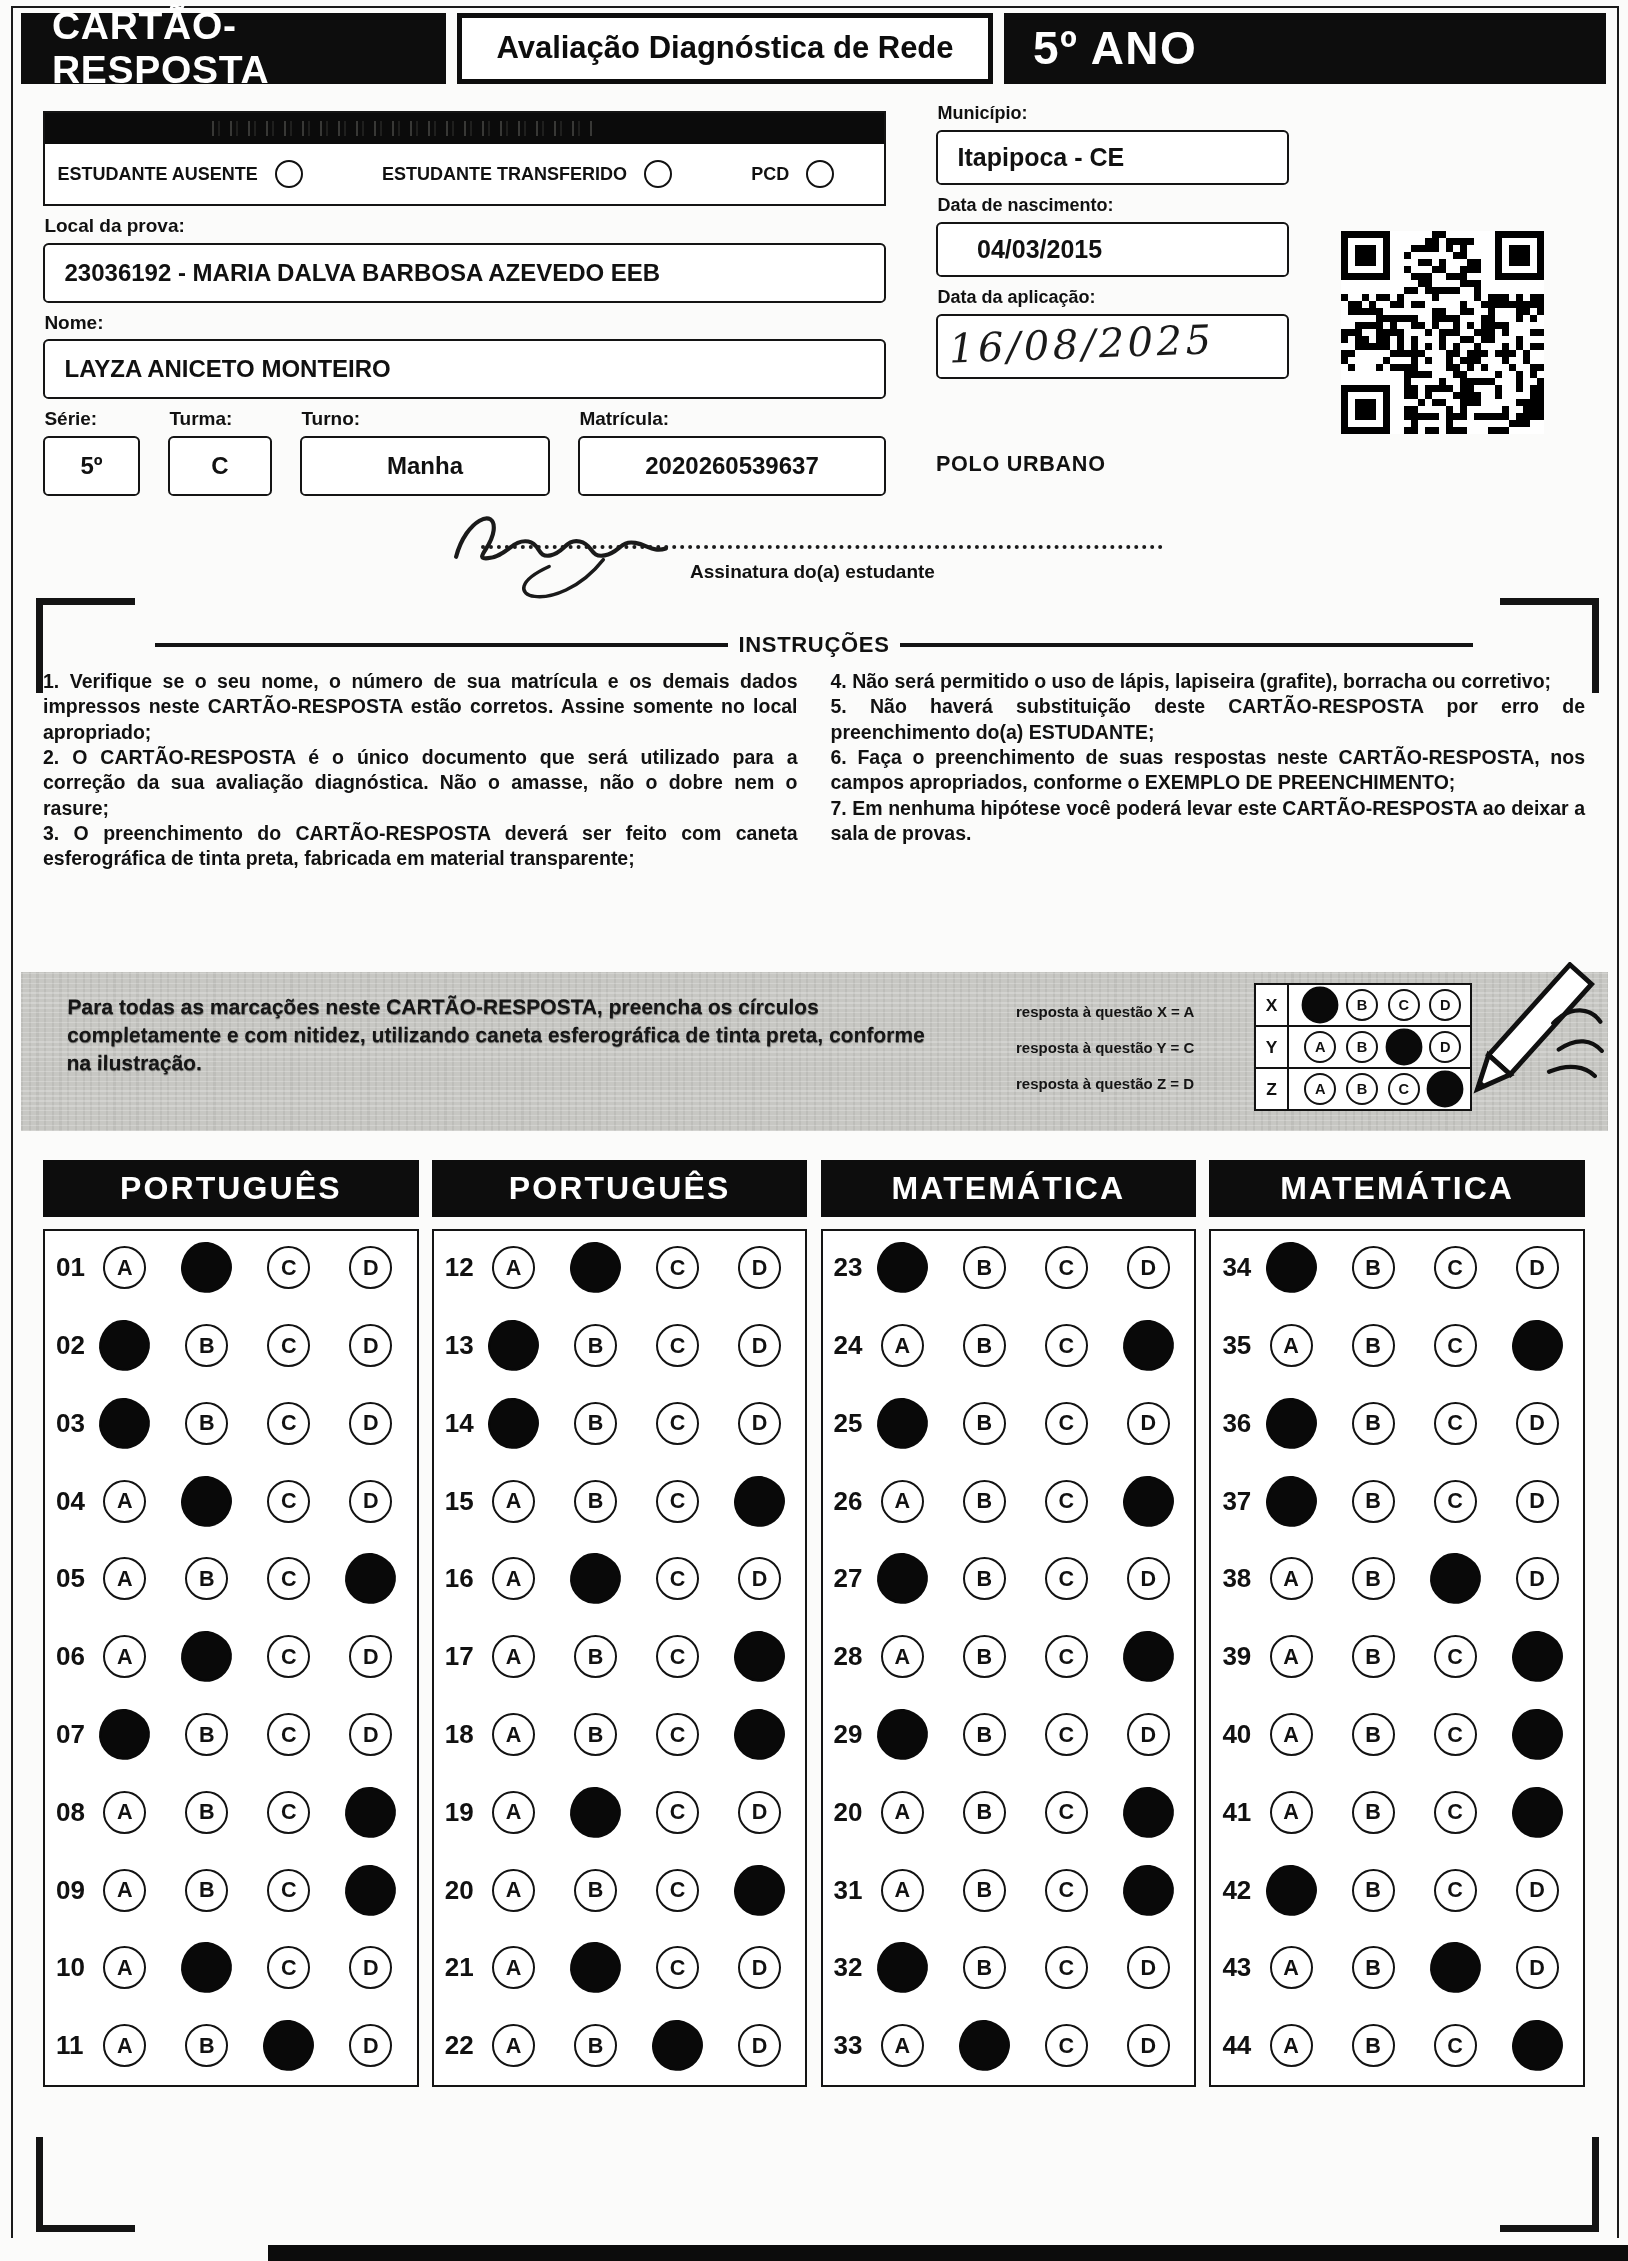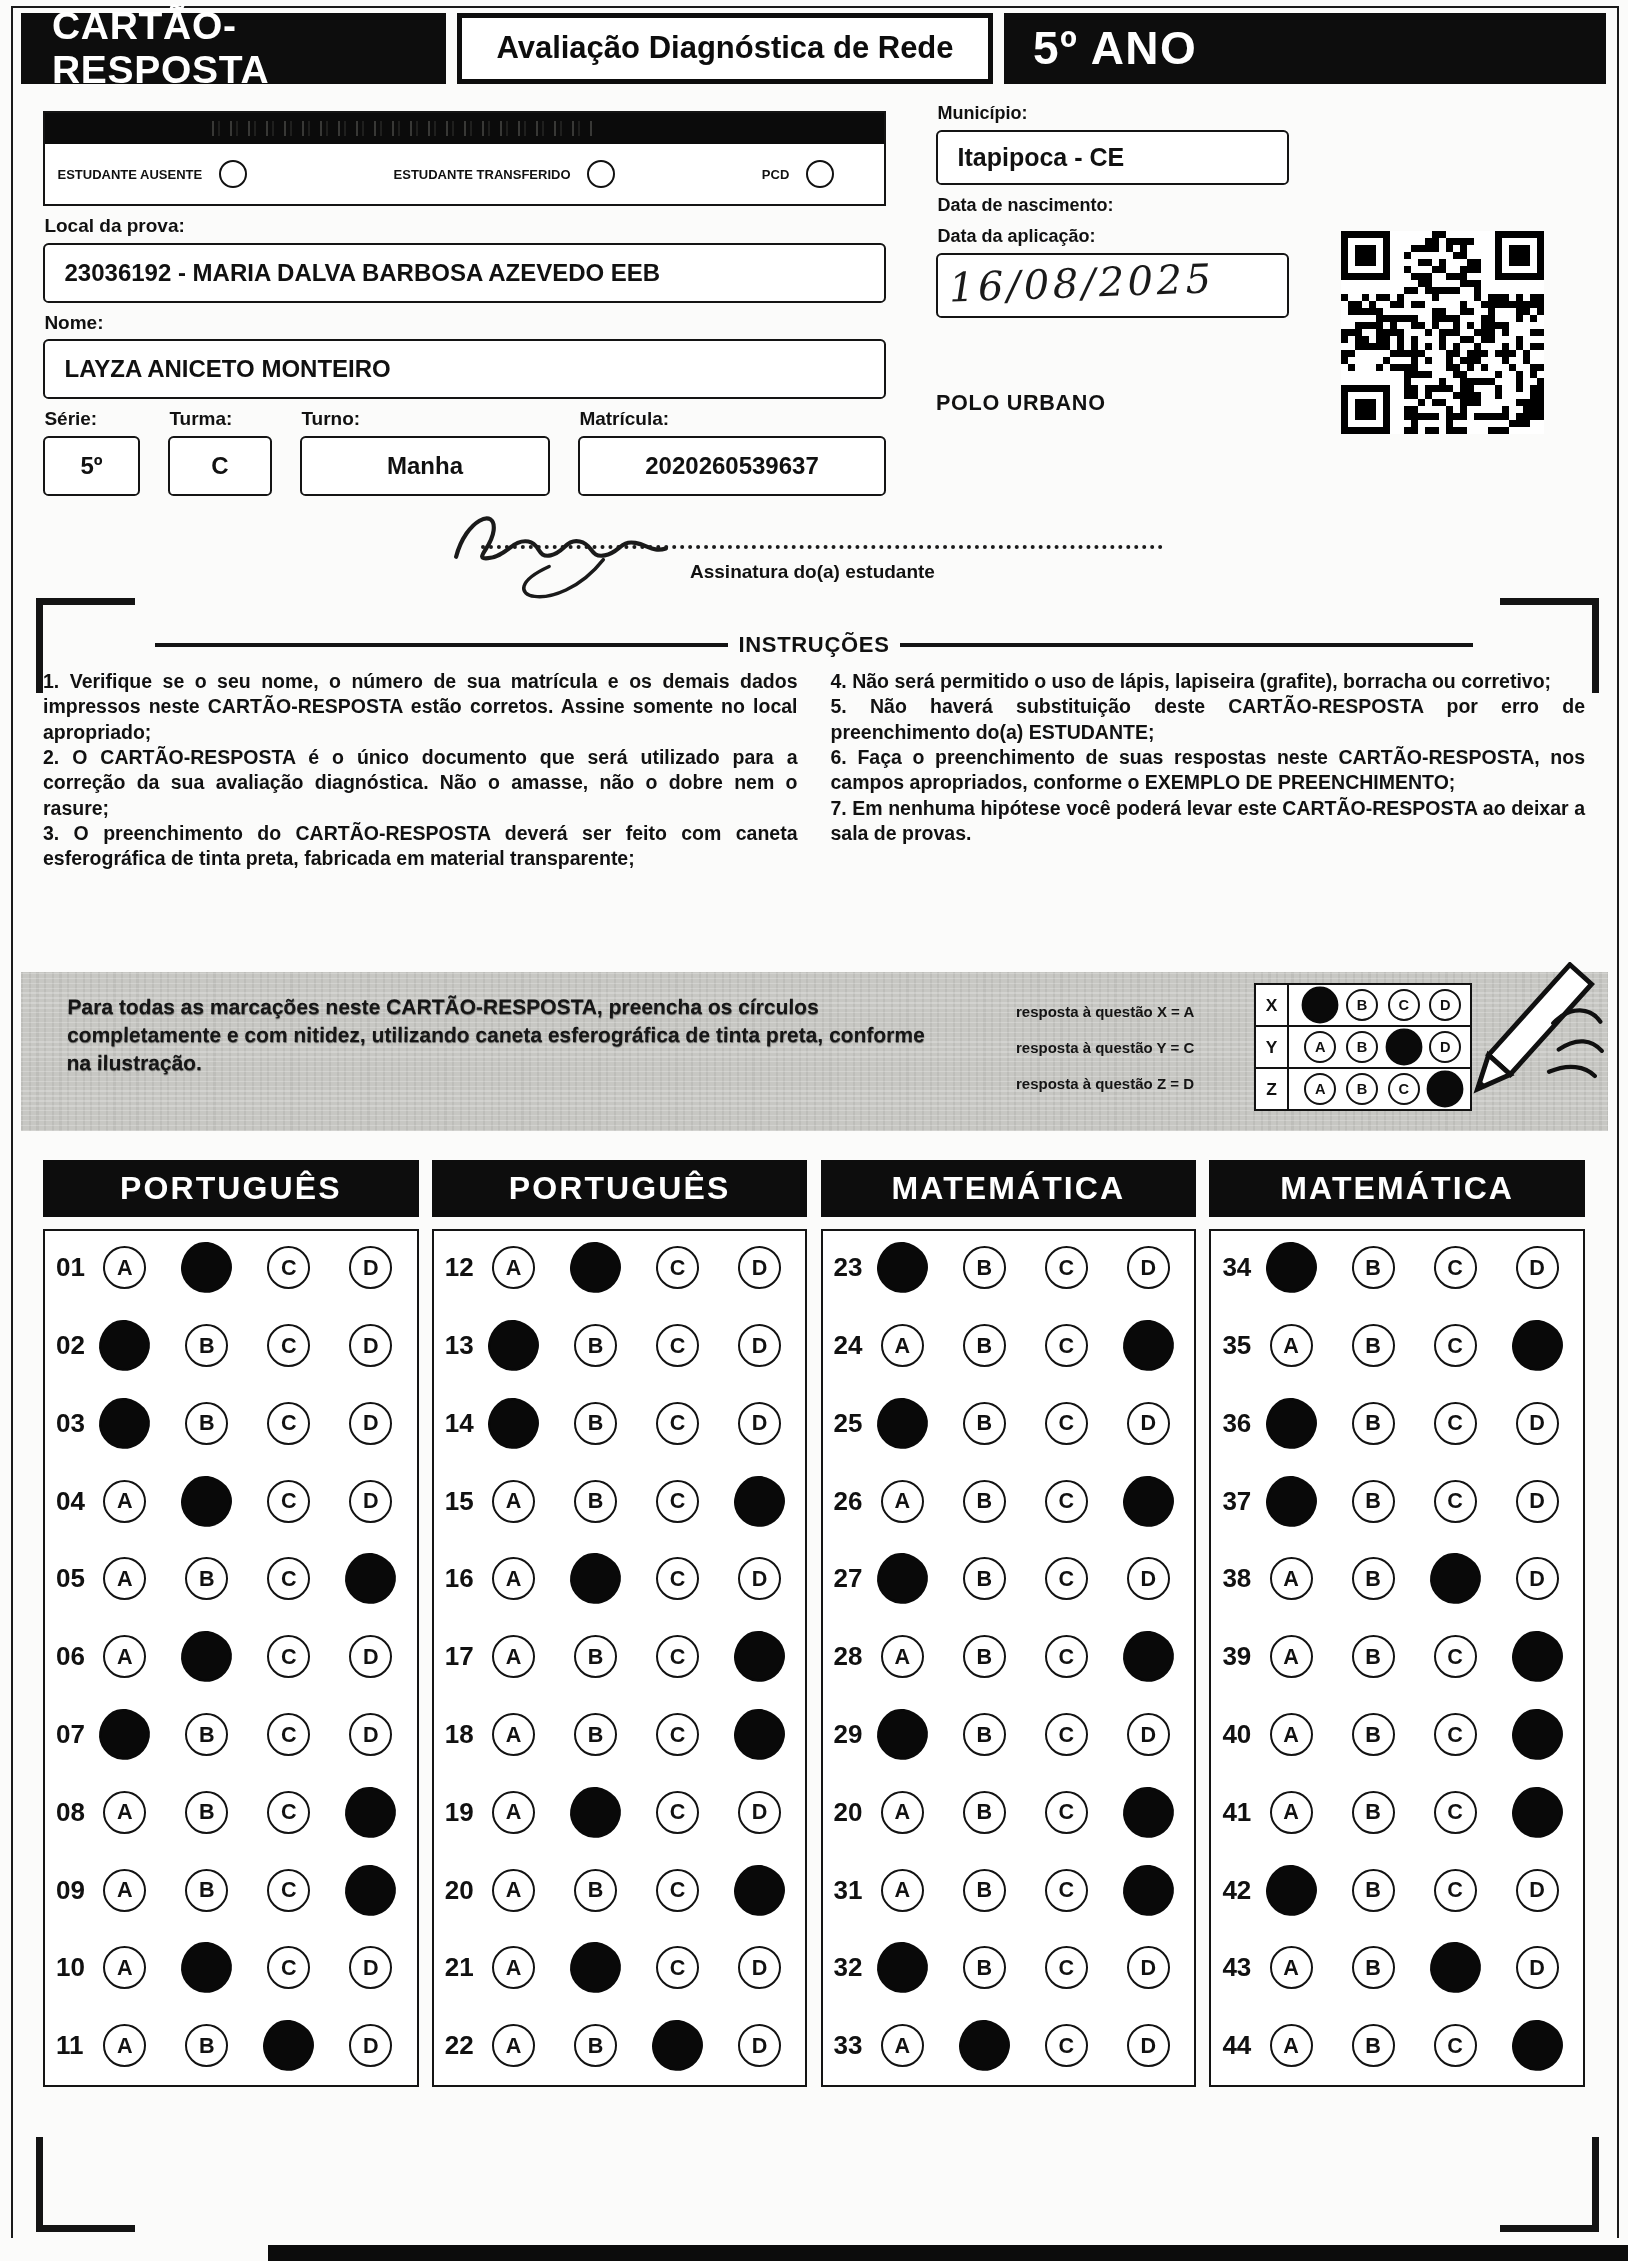--- a/index.html
+++ b/index.html
@@ -19,21 +19,21 @@
     display:flex;align-items:center;justify-content:center;font-size:31px;font-weight:bold;}
   .hdr-right{flex:1;font-size:46px;font-weight:bold;padding-left:29px;letter-spacing:1.4px;}
 
   
   .left-col{position:absolute;left:43px;top:111px;width:843px;}
   .status-box{border:2.1px solid #141414;background:#fff;}
   .status-strip{height:31px;background:#0b0b0b;position:relative;overflow:hidden;}
   .strip-noise{position:absolute;left:167px;right:292px;top:8.3px;bottom:8.3px;opacity:.45;
     background:repeating-linear-gradient(90deg,rgba(210,210,200,.5) 0 2.1px,transparent 2.1px 6.3px,rgba(160,160,150,.3) 6.3px 8.3px,transparent 8.3px 18px);}
   .status-row{height:60px;display:flex;align-items:center;justify-content:space-between;padding:0 50px 0 12.5px;}
-  .status-opt{display:flex;align-items:center;gap:16.7px;font-weight:bold;font-size:13px;}
+  .status-opt{display:flex;align-items:center;gap:16.7px;font-weight:bold;font-size:18px;}
   .ring{width:24px;height:24px;border:2.1px solid #111;border-radius:50%;background:#fff;display:inline-block;}
   .field-label{font-weight:bold;font-size:19px;margin:9px 0 5.6px 1.4px;}
   .field-box{border:2.8px solid #141414;border-radius:5.6px;height:56px;display:flex;align-items:center;
     padding-left:19.5px;font-weight:bold;font-size:24px;background:#fff;}
   .center{justify-content:center;padding-left:0;}
   .mini-row{display:flex;gap:28px;}
   .w-serie{width:97px}.w-turma{width:104px}.w-turno{width:250px}.w-matric{flex:1}
 
   
   .right-col{position:absolute;left:936px;top:103px;width:353px;}
@@ -167,20 +167,23 @@
     </div>
   </div>
 </section>
 
 <section class="right-col">
   <div class="field-label" style="margin-top:0;">Município:</div>
   <div class="field-box">
     <span>Itapipoca - CE</span>
   </div>
   <div class="field-label">Data de nascimento:</div>
+  <div class="field-box" style="padding-left:39px;">
+    <span>04/03/2015</span>
+  </div>
   <div class="field-label">Data da aplicação:</div>
   <div class="field-box apl">
     <span class="handwrite">16/08/2025</span>
   </div>
   <div class="polo">POLO URBANO</div>
 </section>
 
 <div class="qr"><svg xmlns="http://www.w3.org/2000/svg" viewBox="0 0 29 29" width="203" height="203" shape-rendering="crispEdges">
       <rect width="29" height="29" fill="#fff"></rect>
       <rect x="13" y="0" width="1" height="1"></rect>

